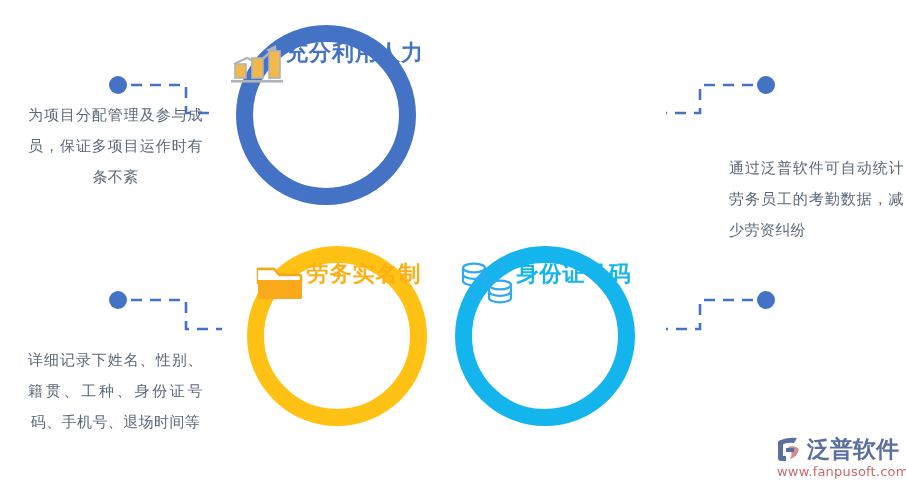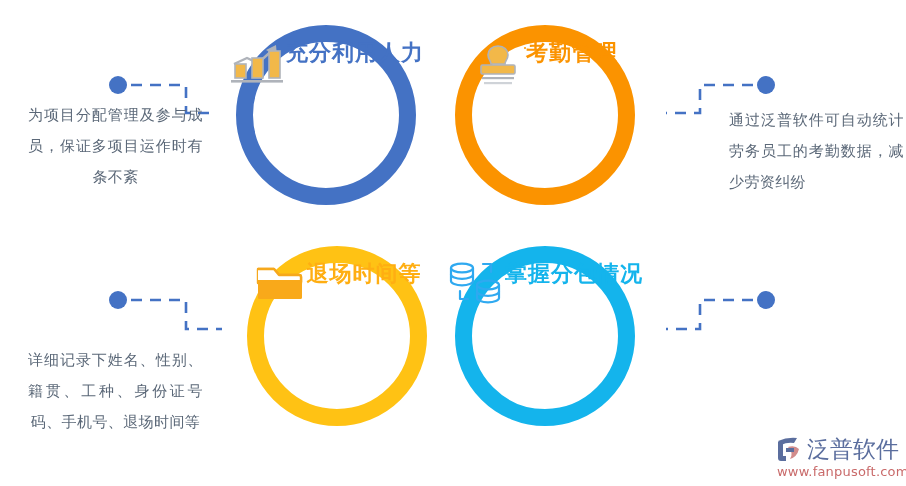--- a/index.html
+++ b/index.html
@@ -52,40 +52,40 @@
   
   .note{
     position:absolute;
     width:175px;
     font-size:15px;
     line-height:31px;
     color:#5B6878;
     letter-spacing:0.4px;
   }
   .note.left {left:28px;text-align:justify;text-align-last:center;}
-  .note.right{left:729px;text-align:justify;text-align-last:left;}
+  .note.right{left:729px;text-align:justify;text-align-last:left;margin-top:48px;}
 
   .note.n1{top:100px;}
   .note.n2{top:105px;}
   .note.n3{top:317px;margin-top:28px;}
   .note.n4{top:310px;}
 
   
   #wires{position:absolute;left:0;top:0;width:906px;height:486px;}
 
   
   .logo{
     position:absolute;left:775px;top:434px;
     width:122px;height:48px;
     display:flex;flex-direction:column;align-items:flex-start;
   }
   .logo-row{display:flex;align-items:center;height:30px;}
   .logo-mark{width:28px;height:27px;margin-right:4px;}
   .logo-cn{
-    font-size:23px;font-weight:normal;color:#5B6E9E;letter-spacing:0px;
+    font-size:23px;font-weight:bold;color:#5B6E9E;letter-spacing:0px;
     line-height:27px;white-space:nowrap;
   }
   .logo-url{
     font-size:13px;color:#C96A6A;letter-spacing:0.2px;
     margin-top:0px;margin-left:2px;white-space:nowrap;
     font-family:"DejaVu Sans","Liberation Sans",sans-serif;
   }
 </style>
 </head>
 <body>
@@ -129,50 +129,35 @@
         <rect x="24" y="16" width="11" height="20" fill="none" stroke="#AFB3BA" stroke-width="1.6"></rect>
         <rect x="41" y="9" width="11" height="27" fill="none" stroke="#AFB3BA" stroke-width="1.6"></rect>
 
         <rect x="3" y="38" width="52" height="2.6" fill="#AFB3BA"></rect>
       </svg>
     </div>
     <div class="badge-rule"></div>
     <div class="badge-label">充分利用人力</div>
   </div>
 
-  <div class="badge orange">
-    <div class="badge-icon">
-      <svg width="52" height="44" viewBox="0 0 52 44" xmlns="http://www.w3.org/2000/svg">
-
-        <path d="M26 4 c-6 0 -10 4 -10 9 c0 4 3 6 3 9 l14 0 c0 -3 3 -5 3 -9 c0 -5 -4 -9 -10 -9 z" fill="#F2B849" stroke="#AFB3BA" stroke-width="1.6"></path>
-
-        <rect x="9" y="23" width="34" height="9" rx="1.5" fill="#F2B849" stroke="#AFB3BA" stroke-width="1.6"></rect>
-
-        <rect x="10" y="35" width="32" height="2.2" fill="#AFB3BA"></rect>
-        <rect x="12" y="40" width="28" height="2.2" fill="#CFD3D8"></rect>
-      </svg>
-    </div>
-    <div class="badge-rule"></div>
-    <div class="badge-label">考勤管理</div>
-  </div>
 
   <div class="badge gold">
     <div class="badge-icon">
       <svg width="54" height="44" viewBox="0 0 54 44" xmlns="http://www.w3.org/2000/svg">
 
         <path d="M5 6 h16 l5 6 h20 a2 2 0 0 1 2 2 v6 h-43 z" fill="none" stroke="#F6A81C" stroke-width="2.4" stroke-linejoin="round"></path>
         <path d="M5 6 h16 l5 6 h20 a2 2 0 0 1 2 2 v5 h-43 z" fill="#ffffff"></path>
         <path d="M5 6 h16 l5 6 h20 a2 2 0 0 1 2 2 v5" fill="none" stroke="#F6A81C" stroke-width="2.4" stroke-linejoin="round"></path>
 
         <path d="M5 17 h44 v17 a2 2 0 0 1 -2 2 h-40 a2 2 0 0 1 -2 -2 z" fill="#F7A818"></path>
         <path d="M5 17 h44 v17 a2 2 0 0 1 -2 2 h-40 a2 2 0 0 1 -2 -2 z" fill="#F9A91A"></path>
       </svg>
     </div>
     <div class="badge-rule"></div>
-    <div class="badge-label">退场时间等</div>
+    <div class="badge-label">劳务实名制</div>
   </div>
 
   <div class="badge cyan">
     <div class="badge-icon">
       <svg width="58" height="46" viewBox="0 0 58 46" xmlns="http://www.w3.org/2000/svg">
         <g fill="none" stroke="#2FA9F0" stroke-width="2.2" stroke-linecap="round" stroke-linejoin="round">
 
           <ellipse cx="15" cy="7" rx="11" ry="4.4"></ellipse>
           <path d="M4 7 v13 c0 2.4 4.9 4.4 11 4.4 s11 -2 11 -4.4 v-13"></path>
           <path d="M4 13.5 c0 2.4 4.9 4.4 11 4.4 s11 -2 11 -4.4"></path>
@@ -180,21 +165,21 @@
           <ellipse cx="41" cy="24" rx="11" ry="4.4"></ellipse>
           <path d="M30 24 v13 c0 2.4 4.9 4.4 11 4.4 s11 -2 11 -4.4 v-13"></path>
           <path d="M30 30.5 c0 2.4 4.9 4.4 11 4.4 s11 -2 11 -4.4"></path>
 
           <path d="M36 3 h8 v8"></path>
           <path d="M21 38 h-8 v-8"></path>
         </g>
       </svg>
     </div>
     <div class="badge-rule"></div>
-    <div class="badge-label">掌握分包情况</div>
+    <div class="badge-label">身份证号码</div>
   </div>
 
   <div class="note left n1">为项目分配管理及参与成员，保证多项目运作时有条不紊</div>
   <div class="note right n2">通过泛普软件可自动统计劳务员工的考勤数据，减少劳资纠纷</div>
   <div class="note left n3">详细记录下姓名、性别、籍贯、工种、身份证号码、手机号、退场时间等</div>
 
   <div class="logo">
     <div class="logo-row">
       <span class="logo-mark">
         <svg width="28" height="27" viewBox="0 0 28 27" xmlns="http://www.w3.org/2000/svg">

